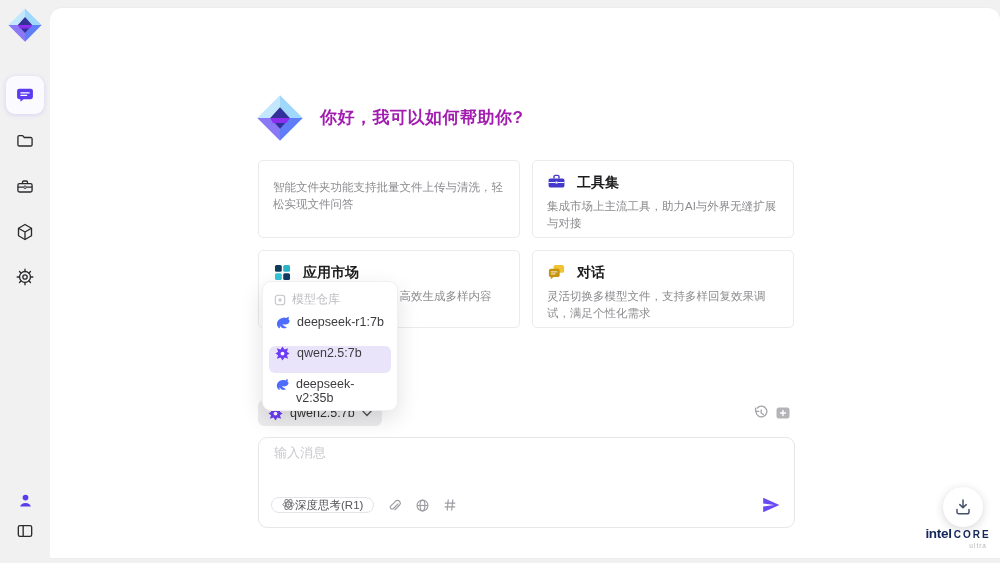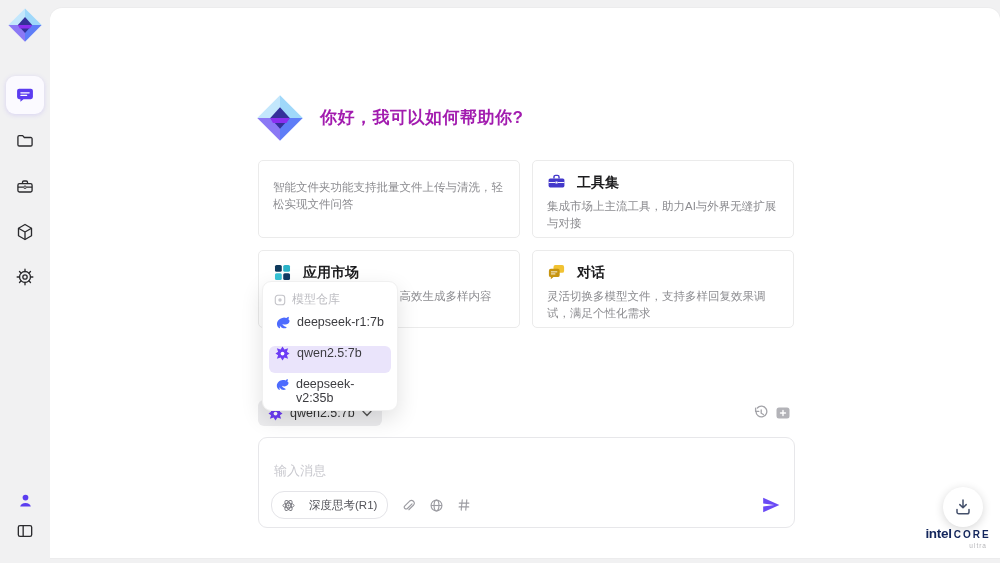--- a/index.html
+++ b/index.html
@@ -45,26 +45,26 @@
   .dd-item.selected{background:#eae4fb;}
   
   .model-pill{position:absolute;left:258px;top:400px;height:26px;display:flex;align-items:center;gap:7px;
     background:#ececee;border-radius:6px;padding:0 10px;cursor:pointer;z-index:5;}
   .model-pill .label{font-size:12.5px;color:#333;}
   .row-icon{position:absolute;width:18px;height:18px;display:flex;align-items:center;justify-content:center;cursor:pointer;}
   .icon-history{left:752px;top:404px;} .icon-newchat{left:774px;top:404px;}
   
   .input-box{position:absolute;left:258px;top:437px;width:537px;height:91px;border:1px solid #e7e7ea;
     border-radius:9px;background:#fff;box-sizing:border-box;}
-  .input-box textarea{position:absolute;left:13px;top:22px;width:500px;height:42px;border:none;outline:none;
+  .input-box textarea{position:absolute;left:13px;top:4px;width:500px;height:42px;border:none;outline:none;
     resize:none;font-family:inherit;font-size:13px;color:#333;background:transparent;}
   .input-box textarea::placeholder{color:#c9c9cf;}
   .input-toolbar{position:absolute;left:12px;right:12px;bottom:10px;height:24px;display:flex;align-items:center;gap:12px;}
-  .deep-pill{display:flex;align-items:center;gap:14px;border:1px solid #e4e4e8;border-radius:13px;
-    height:28px;padding:0 10px;cursor:pointer;box-sizing:border-box;}
+  .deep-pill{display:flex;gap:0;border:1px solid #e4e4e8;border-radius:13px;
+    height:16px;padding:0 10px;cursor:pointer;box-sizing:border-box;}
   .deep-pill .label{font-size:11.5px;color:#54545a;}
   .tool-icon{width:16px;height:16px;display:flex;align-items:center;justify-content:center;cursor:pointer;}
   .send-btn{margin-left:auto;width:22px;height:22px;display:flex;align-items:center;justify-content:center;cursor:pointer;}
   
   .fab-download{position:absolute;left:943px;top:487px;width:40px;height:40px;border-radius:50%;background:#fff;
     box-shadow:0 2px 10px rgba(0,0,0,.16);display:flex;align-items:center;justify-content:center;cursor:pointer;z-index:6;}
   .intel-logo{position:absolute;left:925px;top:525px;width:66px;text-align:center;color:#13265c;line-height:1;}
   .intel-logo .intel{font-size:13.5px;font-weight:600;letter-spacing:-.3px;}
   .intel-logo .core{font-size:10px;font-weight:600;letter-spacing:2px;margin-left:2px;}
   .intel-logo .ultra{display:block;font-size:6.5px;color:#b7b7ba;letter-spacing:1px;margin-top:2px;text-align:right;padding-right:4px;}

